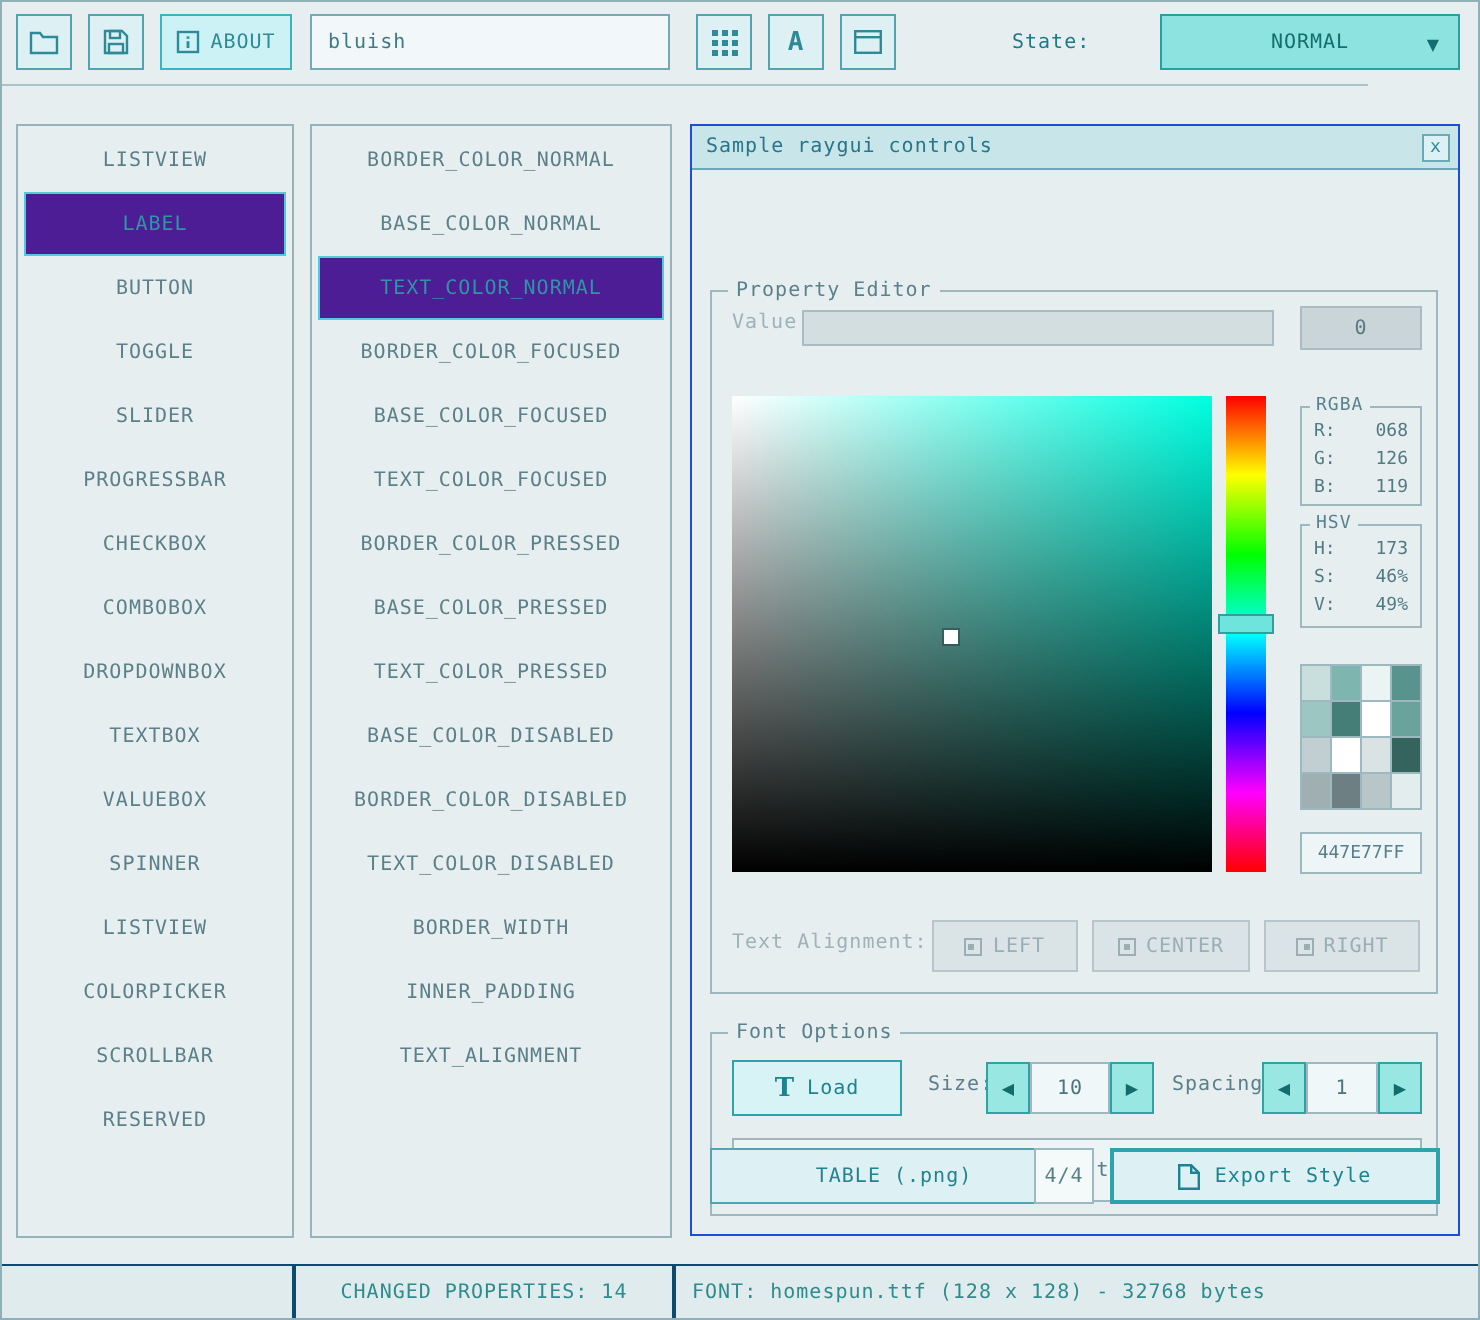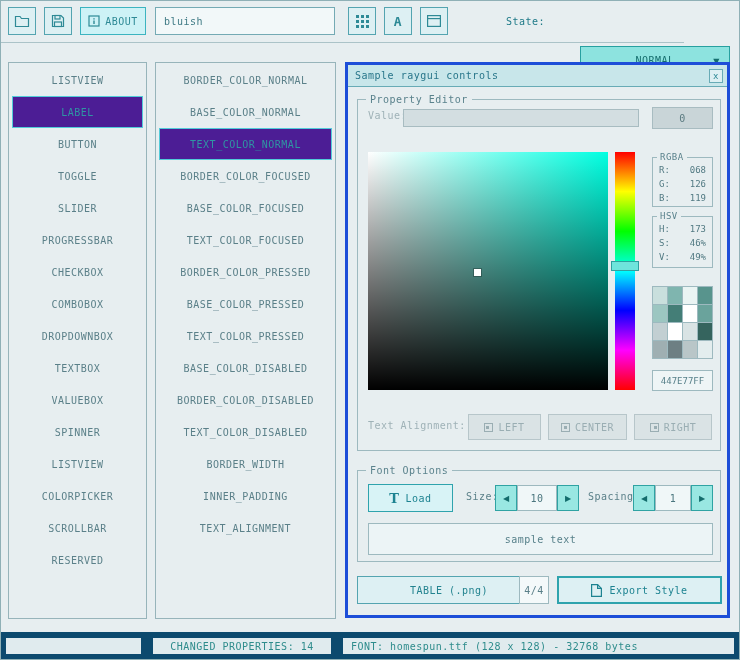--- a/index.html
+++ b/index.html
@@ -11,37 +11,37 @@
   .toolbar{position:absolute;left:0;top:0;width:684px;height:42px;border-bottom:1px solid #abc3c8;background:#e7eef0;}
   .tbtn{position:absolute;top:7px;height:28px;box-sizing:border-box;border:1px solid #54a4b0;background:#ddf0f3;
         display:flex;align-items:center;justify-content:center;gap:5px;color:#2e8a96;
         font-family:inherit;font-size:10px;letter-spacing:0.5px;padding:0;cursor:pointer;}
   .tbtn.about{background:#cdf2f6;border-color:#3cb4c0;}
   .text-input{position:absolute;left:155px;top:7px;width:180px;height:28px;box-sizing:border-box;
         border:1px solid #74aab4;background:#f2f8f9;display:flex;align-items:center;padding:0 8px;color:#3f7a85;}
   .a-glyph{font-weight:bold;font-size:13px;}
   .state-label{position:absolute;left:506px;top:0;height:42px;display:flex;align-items:center;color:#1f7a88;}
   .dropdown{position:absolute;left:580px;top:7px;width:150px;height:28px;box-sizing:border-box;background:#8de3df;
-        border:1px solid #27a0a0;color:#156e6e;display:flex;align-items:center;justify-content:center;cursor:pointer;margin-top:39px;}
+        border:1px solid #27a0a0;color:#156e6e;display:flex;align-items:center;justify-content:center;cursor:pointer;}
   .dd-arrow{position:absolute;right:9px;top:10px;font-family:"DejaVu Sans",sans-serif;font-size:8px;color:#156e6e;}
   
   .panel{position:absolute;top:62px;height:557px;box-sizing:border-box;border:1px solid #97b4ba;background:#e7eef0;padding-top:1px;}
   #controls-list{left:8px;width:139px;}
   #properties-list{left:155px;width:181px;}
   .list-item{height:32px;margin:0 3px;box-sizing:border-box;border:1px solid transparent;display:flex;
         align-items:center;justify-content:center;color:#5b8089;cursor:pointer;}
   .list-item.selected{background:#4c1d95;border-color:#52cbd9;color:#2f95a3;}
   
   .window{position:absolute;left:345px;top:62px;width:385px;height:556px;box-sizing:border-box;
-        border:3px solid #1d4ed8;background:#e7eef0;}
+        border:1px solid #1d4ed8;background:#e7eef0;}
   .titlebar{height:22px;background:#c8e6ea;border-bottom:1px solid #68abb6;display:flex;align-items:center;
         padding:0 7px;color:#28768a;box-sizing:border-box;}
   .close-btn{position:absolute;right:4px;top:4px;width:14px;height:14px;box-sizing:border-box;border:1px solid #68abb6;
         background:#ddf0f3;color:#2e8a96;display:flex;align-items:center;justify-content:center;font-size:9px;line-height:1;cursor:pointer;}
-  .groupbox{position:absolute;border:1px solid #9db9bf;box-sizing:border-box;}
+  .groupbox{position:absolute;border:1px solid #9db9bf;box-sizing:border-box;margin-top:48px;}
   .group-label{position:absolute;top:-6px;left:8px;background:#e7eef0;padding:0 4px;color:#5a828c;line-height:11px;}
   .dim{color:#9fb2b7;}
   #property-editor{left:9px;top:34px;width:364px;height:352px;}
   .value-label{position:absolute;left:10px;top:10px;}
   .slider{position:absolute;left:45px;top:9px;width:236px;height:18px;box-sizing:border-box;border:1px solid #a8bcc1;background:#d3dee1;}
   .value-box{position:absolute;left:294px;top:7px;width:61px;height:22px;box-sizing:border-box;border:1px solid #a8bcc1;
         background:#c9d5d8;color:#5a7a80;display:flex;align-items:center;justify-content:center;}
   .gradient{position:absolute;left:10px;top:52px;width:240px;height:238px;}
   .color-cursor{position:absolute;width:7px;height:7px;background:#fff;box-shadow:0 0 0 1px rgba(0,0,0,0.25);}
   .hue-wrap{position:absolute;left:257px;top:52px;width:20px;height:238px;}
@@ -88,21 +88,21 @@
         background:#ecf4f6;color:#57808a;display:flex;align-items:center;padding:0 8px;justify-content:center;}
   .table-btn{position:absolute;left:9px;top:511px;width:184px;height:28px;box-sizing:border-box;border:1px solid #54a4b0;
         background:#ddf0f3;color:#23838f;font-family:inherit;font-size:10px;letter-spacing:0.5px;cursor:pointer;}
   .page-box{position:absolute;left:171px;top:511px;width:30px;height:28px;box-sizing:border-box;border:1px solid #9db9bf;
         background:#f4f9fa;color:#597f88;display:flex;align-items:center;justify-content:center;}
   .export-btn{position:absolute;left:209px;top:511px;width:165px;height:28px;box-sizing:border-box;border:2px solid #2fa3ad;
         background:#ddf0f3;color:#1d8391;display:flex;align-items:center;justify-content:center;gap:7px;
         font-family:inherit;font-size:10px;letter-spacing:0.5px;cursor:pointer;padding:0;}
   
   .statusbar{position:absolute;left:0;top:632px;width:740px;height:28px;}
-  .seg{position:absolute;top:0;height:28px;box-sizing:border-box;border:6px solid #0c4a6e;background:#e0ebee;
+  .seg{position:absolute;top:0;height:28px;box-sizing:border-box;border:1px solid #0c4a6e;background:#e0ebee;
         display:flex;align-items:center;color:#2e8c8c;}
   #seg1{left:0;width:147px;}
   #seg2{left:147px;width:190px;justify-content:center;}
   #seg3{left:337px;width:403px;padding-left:8px;}
 </style>
 </head>
 <body>
 
 <div class="frame"></div>
 

